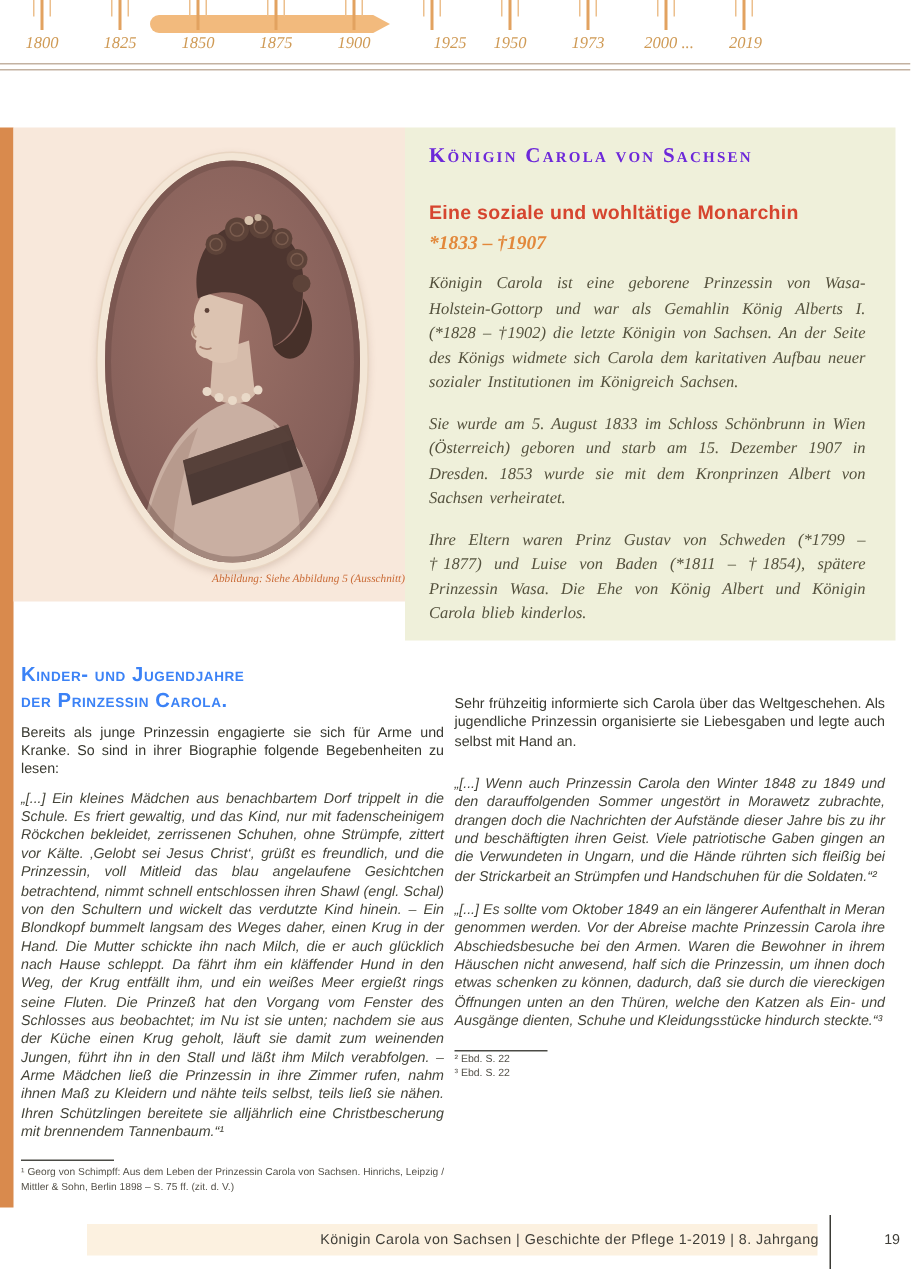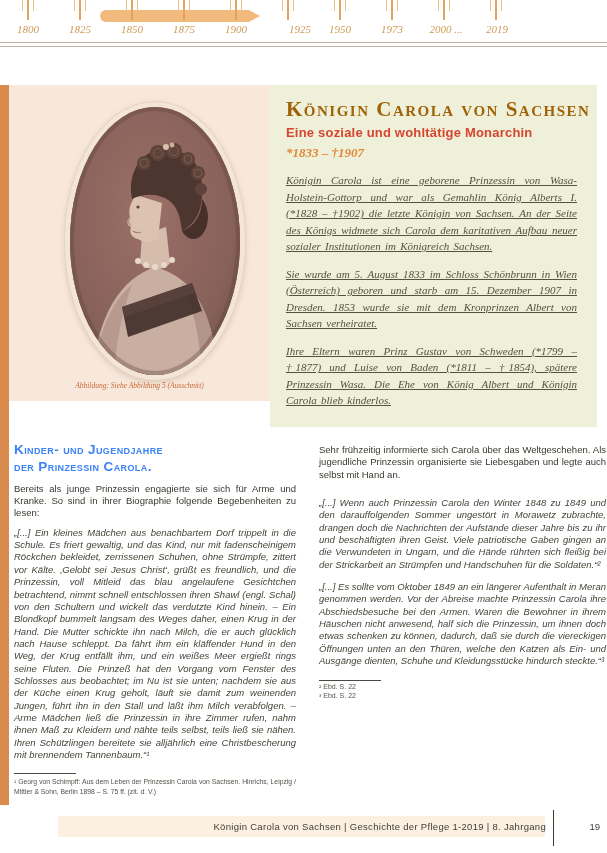--- a/index.html
+++ b/index.html
@@ -22,33 +22,33 @@
   
   .panel{position:absolute;top:85px;left:0;width:607px;height:722px;}
   .left-band{position:absolute;left:0;top:0;width:9px;height:720px;background:#d98a4d;}
   .photo-block{position:absolute;left:9px;top:0;width:261px;height:316px;background:#f8e8db;}
   .intro-block{position:absolute;left:270px;top:0;width:327px;height:342px;background:#eff0da;
       box-sizing:border-box;padding:12px 20px 0 16px;}
 
   .oval-frame{position:absolute;left:56px;top:17px;width:170px;height:268px;border-radius:50%;
       border:5px solid #f3e6d6;box-shadow:0 0 0 1px #e8d5c2,0 2px 6px rgba(120,80,60,.25);
       overflow:hidden;background:#8a6159;}
-  .caption{position:absolute;left:0;top:296px;width:261px;text-align:center;
+  .caption{position:absolute;left:0;top:296px;width:261px;text-align:right;
       font:italic 7.5px "Liberation Serif",serif;color:#c96a35;}
 
   .title{font-family:"Liberation Serif",serif;font-variant:small-caps;font-weight:bold;
-      font-size:21px;letter-spacing:1.5px;color:#a16207;white-space:nowrap;}
-  .subtitle{margin-top:3px;font-weight:bold;font-size:13px;color:#d6452f;letter-spacing:.2px;}
+      font-size:14px;letter-spacing:1.5px;color:#6d28d9;white-space:nowrap;}
+  .subtitle{margin-top:21px;font-weight:bold;font-size:13px;color:#d6452f;letter-spacing:.2px;}
   .dates{margin-top:5px;font:italic bold 13px "Liberation Serif",serif;color:#e2883b;}
   .intro-p{margin:11px 0 0;font:italic 11px/1.5 "Liberation Serif",serif;color:#55523e;
-      text-align:justify;word-spacing:1.5px;hyphens:auto;text-decoration:underline;}
+      text-align:justify;word-spacing:1.5px;hyphens:auto;}
 
   
   .col-left{position:absolute;left:14px;top:442px;width:282px;}
-  .col-right{position:absolute;left:303px;top:442px;width:287px;margin-left:16px;}
+  .col-right{position:absolute;left:303px;top:462px;width:287px;}
   .col-heading{font-variant:small-caps;font-weight:bold;font-size:13.5px;line-height:1.25;
       letter-spacing:.4px;color:#3b82f6;}
   .body-p{margin:7px 0 0;font-size:9.5px;line-height:1.3;text-align:justify;hyphens:auto;color:#38382f;}
   .quote-p{font-style:italic;color:#45453a;}
   .fn-rule{width:62px;border-top:1px solid #4a4a45;margin-top:12px;}
   .fn{margin-top:3px;font-size:6.8px;line-height:1.45;color:#55524a;text-align:justify;}
   .fn-line{margin-top:2px;font-size:7px;color:#55524a;}
 
   
   .footer{position:absolute;top:810px;left:0;width:607px;height:43px;}

